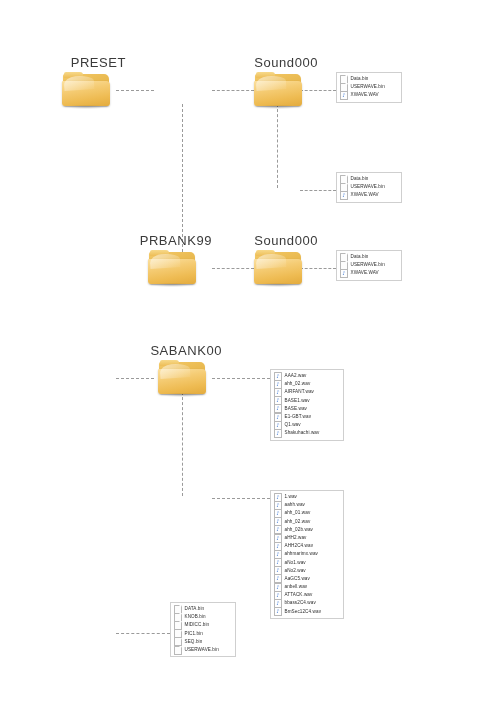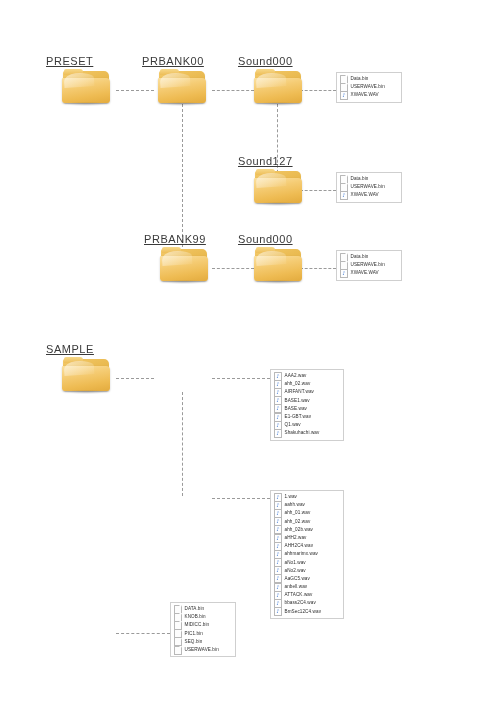--- a/index.html
+++ b/index.html
@@ -22,28 +22,27 @@
     width: 500px;
     height: 708px;
   }
 
   
   .node {
     position: absolute;
     width: 80px;
   }
   .node-label {
-    font-size: 11px;
+    font-size: 13px;
     color: #3a3a3a;
     letter-spacing: 0.55px;
-    text-align: left;
+    text-align: right;
     white-space: nowrap;
     margin-bottom: 2px;
     font-family: "Liberation Sans", sans-serif;
-    text-decoration: underline;
   }
   .folder {
     position: relative;
     width: 48px;
     height: 36px;
     margin: 0 auto;
   }
   .folder .back {
     position: absolute;
     left: 1px;
@@ -183,29 +182,20 @@
   <div class="node" style="left:46px; top:55px;">
     <div class="node-label">PRESET</div>
     <div class="folder">
       <div class="back"></div>
         <div class="tab"></div>
         <div class="front"></div>
         <div class="shadow"></div>
     </div>
   </div>
 
-  <div class="node" style="left:142px; top:55px;">
-    <div class="node-label">PRBANK00</div>
-    <div class="folder">
-      <div class="back"></div>
-        <div class="tab"></div>
-        <div class="front"></div>
-        <div class="shadow"></div>
-    </div>
-  </div>
 
   <div class="node" style="left:238px; top:55px;">
     <div class="node-label">Sound000</div>
     <div class="folder">
       <div class="back"></div>
         <div class="tab"></div>
         <div class="front"></div>
         <div class="shadow"></div>
     </div>
   </div>
@@ -218,46 +208,37 @@
       <div class="file-row">
         <span class="ficon bin"></span>
         <span class="file-name">USERWAVE.bin</span>
       </div>
       <div class="file-row">
         <span class="ficon wav">♪</span>
         <span class="file-name">XWAVE.WAV</span>
       </div>
     </div>
 
-  <div class="node" style="left:238px; top:155px;">
-    <div class="node-label">Sound127</div>
-    <div class="folder">
-      <div class="back"></div>
-        <div class="tab"></div>
-        <div class="front"></div>
-        <div class="shadow"></div>
-    </div>
-  </div>
 
   <div class="filelist" style="left:336px; top:172px; width:66px;">
       <div class="file-row">
         <span class="ficon bin"></span>
         <span class="file-name">Data.bin</span>
       </div>
       <div class="file-row">
         <span class="ficon bin"></span>
         <span class="file-name">USERWAVE.bin</span>
       </div>
       <div class="file-row">
         <span class="ficon wav">♪</span>
         <span class="file-name">XWAVE.WAV</span>
       </div>
     </div>
 
-  <div class="node" style="left:144px; top:233px;">
+  <div class="node" style="left:132px; top:233px;">
     <div class="node-label">PRBANK99</div>
     <div class="folder">
       <div class="back"></div>
         <div class="tab"></div>
         <div class="front"></div>
         <div class="shadow"></div>
     </div>
   </div>
 
   <div class="node" style="left:238px; top:233px;">
@@ -283,31 +264,31 @@
         <span class="ficon wav">♪</span>
         <span class="file-name">XWAVE.WAV</span>
       </div>
     </div>
 
   <div class="hline" style="left:116px; top:378px; width:38px;"></div>
   <div class="hline" style="left:212px; top:378px; width:58px;"></div>
   <div class="vline" style="left:182px; top:392px; height:104px;"></div>
   <div class="hline" style="left:212px; top:498px; width:58px;"></div>
 
-  <div class="node" style="left:46px; top:343px;">
-    <div class="node-label">SAMPLE</div>
+
+  <div class="node" style="left:142px; top:343px;">
+    <div class="node-label">SABANK00</div>
     <div class="folder">
       <div class="back"></div>
         <div class="tab"></div>
         <div class="front"></div>
         <div class="shadow"></div>
     </div>
   </div>
 
-
   <div class="filelist" style="left:270px; top:369px; width:74px;">
       <div class="file-row">
         <span class="ficon wav">♪</span>
         <span class="file-name">AAA2.wav</span>
       </div>
       <div class="file-row">
         <span class="ficon wav">♪</span>
         <span class="file-name">ahh_02.wav</span>
       </div>
       <div class="file-row">

